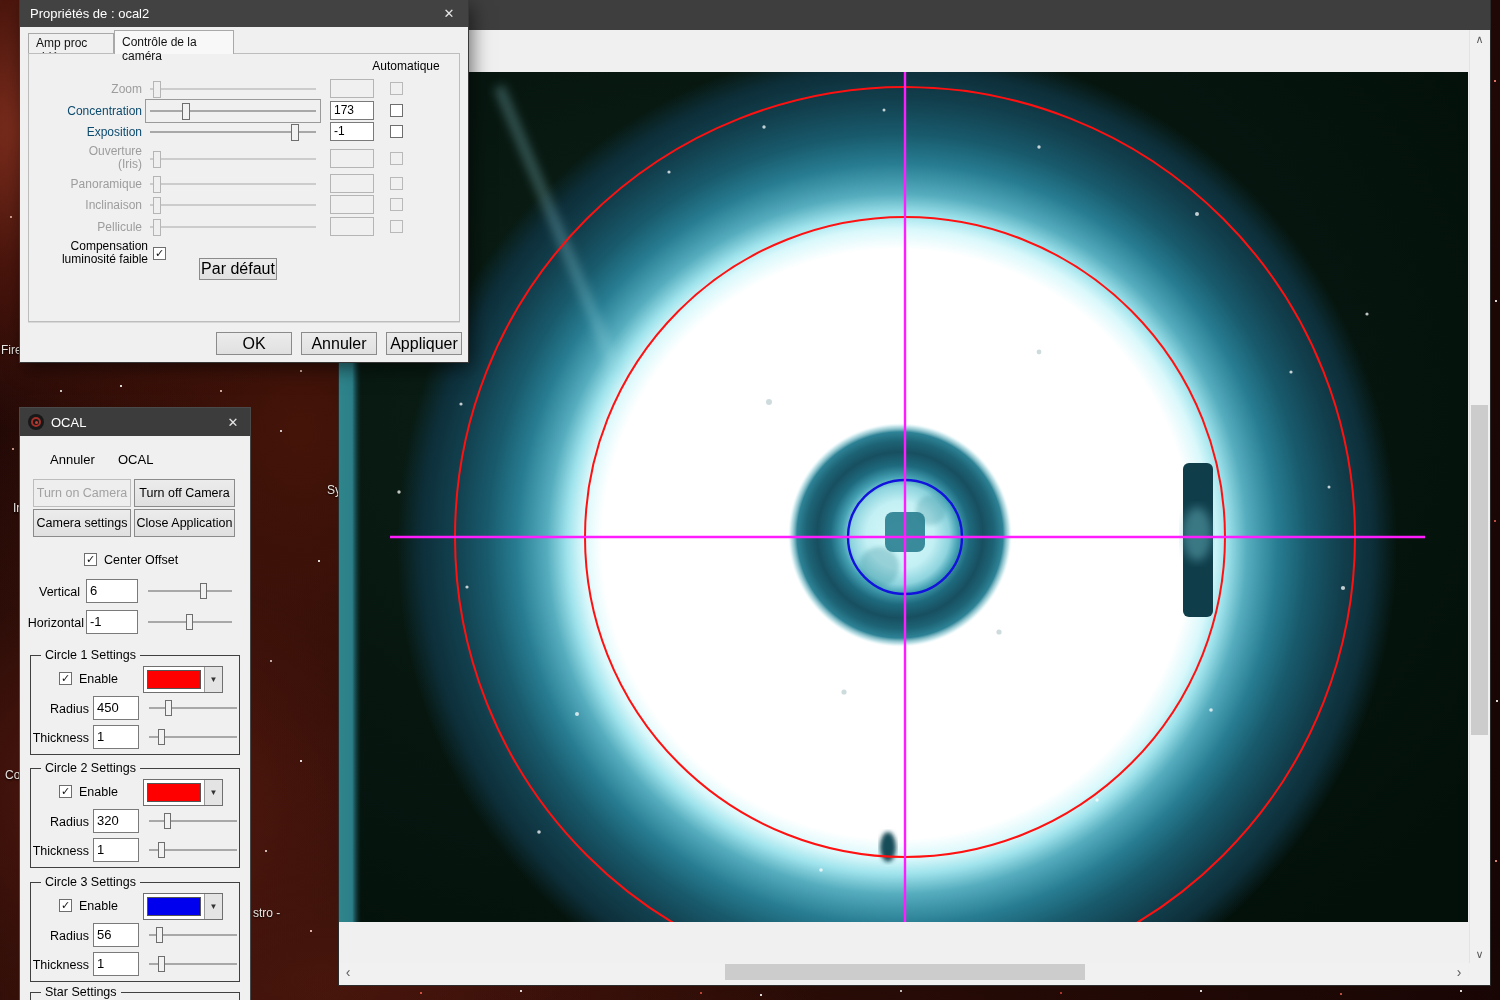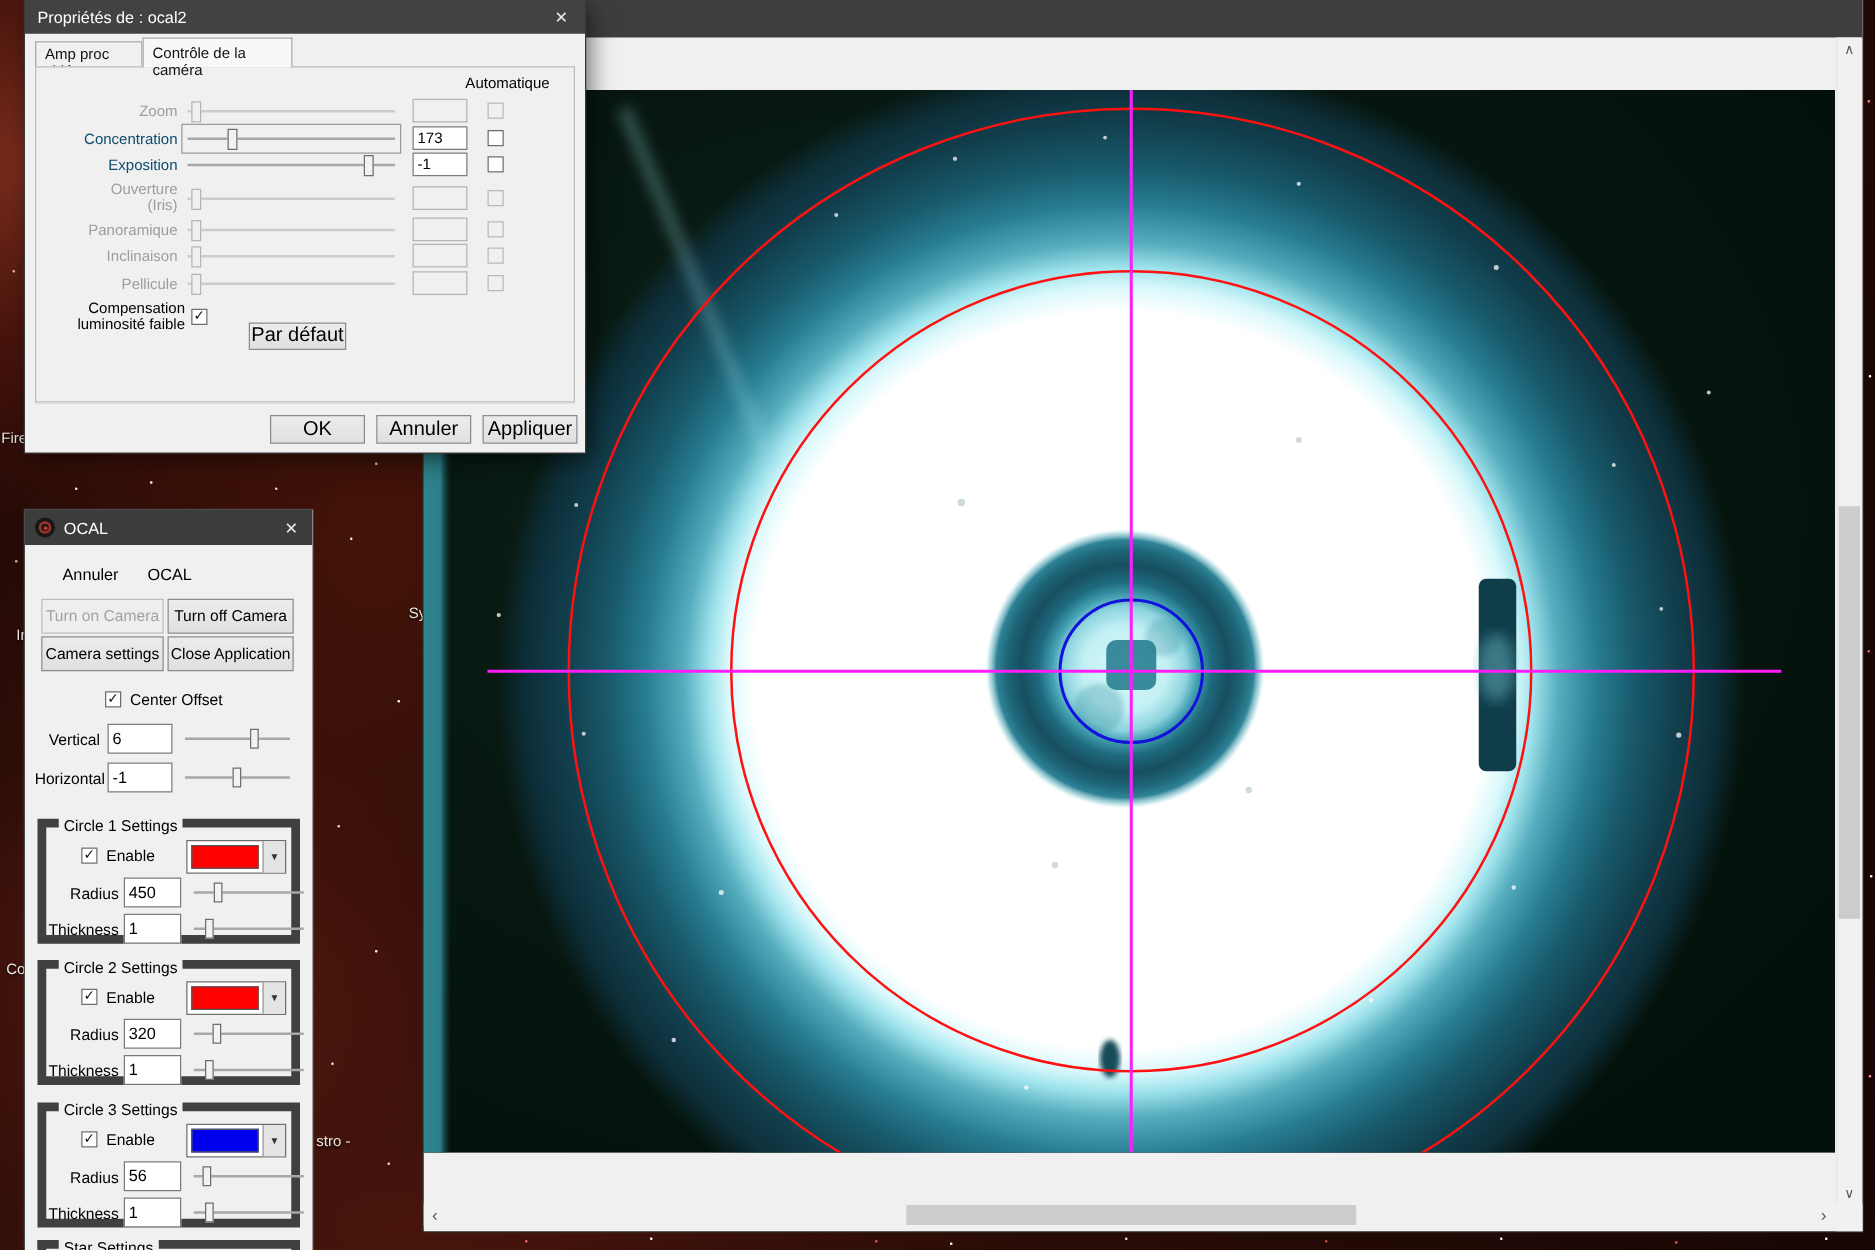--- a/index.html
+++ b/index.html
@@ -82,21 +82,21 @@
   #ocal-win .titlebar { height:28px; padding-left:8px; background:#3c3c3c; }
   #ocal-logo { width:16px; height:16px; border-radius:50%; background:#181818;
                display:flex; align-items:center; justify-content:center; margin-right:7px; }
   #ocal-logo .ring { width:10px; height:10px; border-radius:50%; border:2px solid #a33028;
                      display:flex; align-items:center; justify-content:center; }
   #ocal-logo .dot { width:3px; height:3px; border-radius:50%; background:#c04036; }
   .omenu { position:absolute; top:44px; font-size:13px; color:#000; }
   .obtn { height:28px; font-size:12.5px; }
   .olabel { position:absolute; font-size:12.5px; color:#000; }
   .otbox { height:24px; font-size:13px; padding-top:3px; }
-  .ogroup { position:absolute; left:10px; width:210px; height:100px; border:7px solid #404040; }
+  .ogroup { position:absolute; left:10px; width:210px; height:100px; border:1px solid #404040; }
   .oglegend { position:absolute; top:-8px; left:10px; background:#f0f0f0; padding:0 4px;
               font-size:12.5px; color:#000; }
   .combo { position:absolute; left:112px; top:10px; width:80px; height:27px; background:#fff;
            border:1px solid #6f6f6f; }
   .swatch { position:absolute; left:3px; top:3px; right:21px; bottom:3px; border:1px solid #555; }
   .combo-arrow { position:absolute; right:0; top:0; width:18px; bottom:0; background:#e4e4e4;
                  border-left:1px solid #9a9a9a; font-size:8px; color:#333; display:flex;
                  align-items:center; justify-content:center; }
   .oslider .thumb { width:7px; height:16px; }
 </style>

